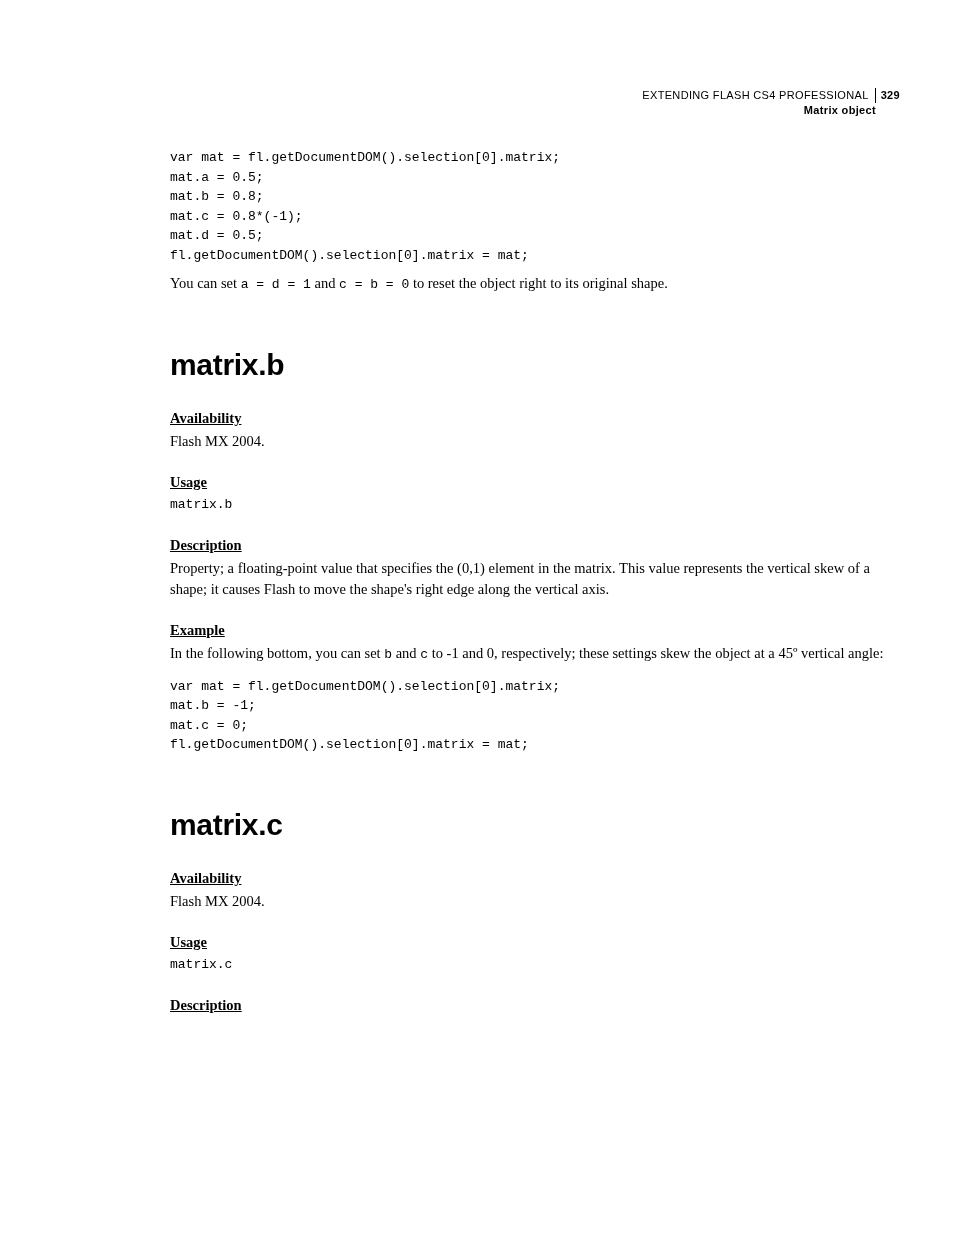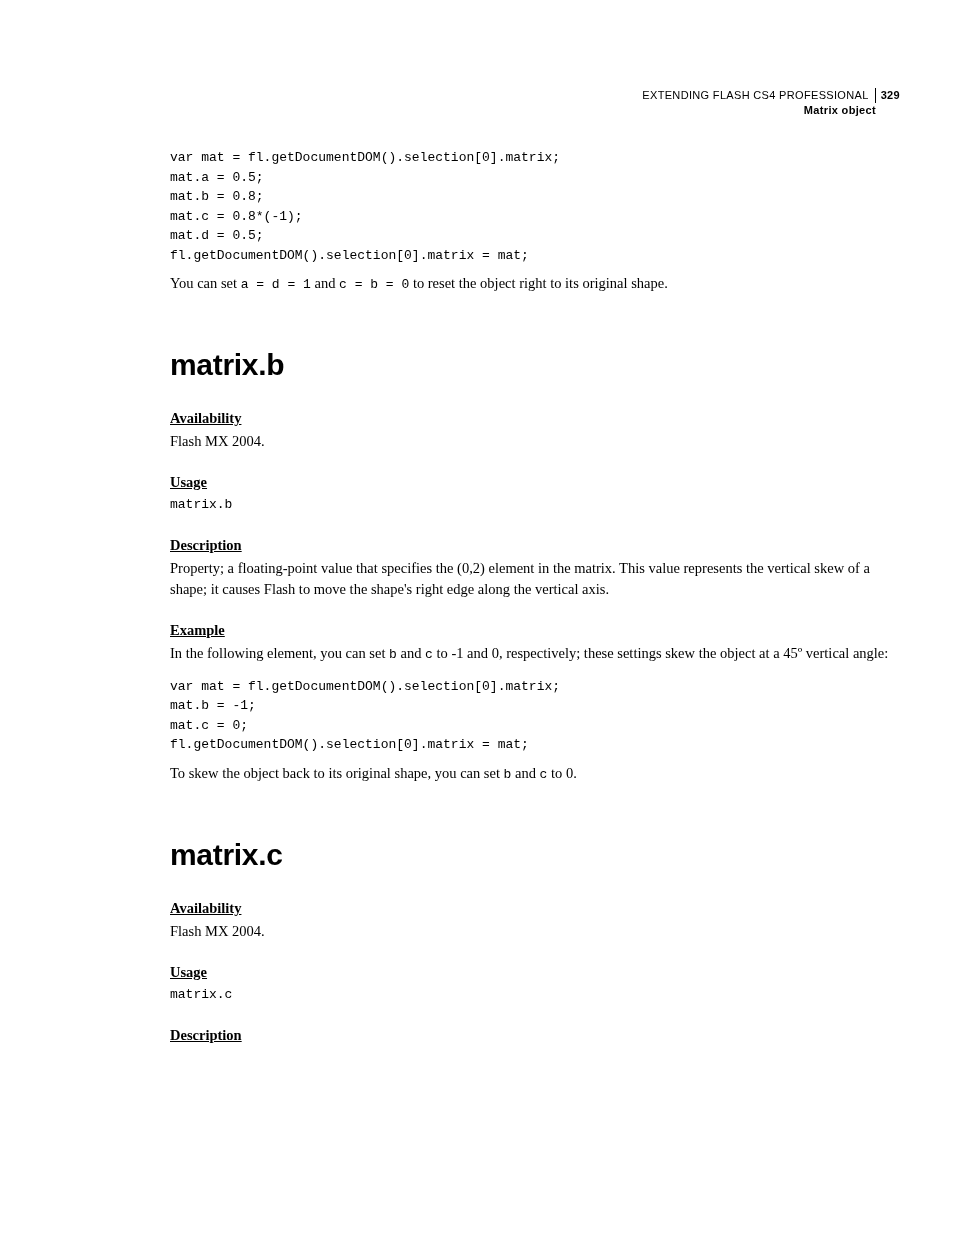--- a/index.html
+++ b/index.html
@@ -106,33 +106,30 @@
 
     <h2 class="section">matrix.b</h2>
 
     <h4 class="subhead">Availability</h4>
     <p class="body">Flash MX 2004.</p>
 
     <h4 class="subhead">Usage</h4>
     <pre class="code">matrix.b</pre>
 
     <h4 class="subhead">Description</h4>
-    <p class="body">Property; a floating-point value that specifies the (0,2) element in the matrix. This value represents the vertical skew of a shape; it causes Flash to move the shape's right edge along the vertical axis.</p>
+    <p class="body">Property; a floating-point value that specifies the (0,1) element in the matrix. This value represents the vertical skew of a shape; it causes Flash to move the shape's right edge along the vertical axis.</p>
 
     <h4 class="subhead">Example</h4>
     <p class="body">
-      <span>In the following element, you can set </span><code class="inline">b</code><span> and </span><code class="inline">c</code><span> to -1 and 0, respectively; these settings skew the object at a 45º vertical angle:</span>
+      <span>In the following bottom, you can set </span><code class="inline">b</code><span> and </span><code class="inline">c</code><span> to -1 and 0, respectively; these settings skew the object at a 45º vertical angle:</span>
     </p>
     <pre class="code">var mat = fl.getDocumentDOM().selection[0].matrix;
 mat.b = -1;
 mat.c = 0;
 fl.getDocumentDOM().selection[0].matrix = mat;</pre>
-    <p class="body">
-      <span>To skew the object back to its original shape, you can set </span><code class="inline">b</code><span> and </span><code class="inline">c</code><span> to 0.</span>
-    </p>
 
     <h2 class="section">matrix.c</h2>
 
     <h4 class="subhead">Availability</h4>
     <p class="body">Flash MX 2004.</p>
 
     <h4 class="subhead">Usage</h4>
     <pre class="code">matrix.c</pre>
 
     <h4 class="subhead">Description</h4>

